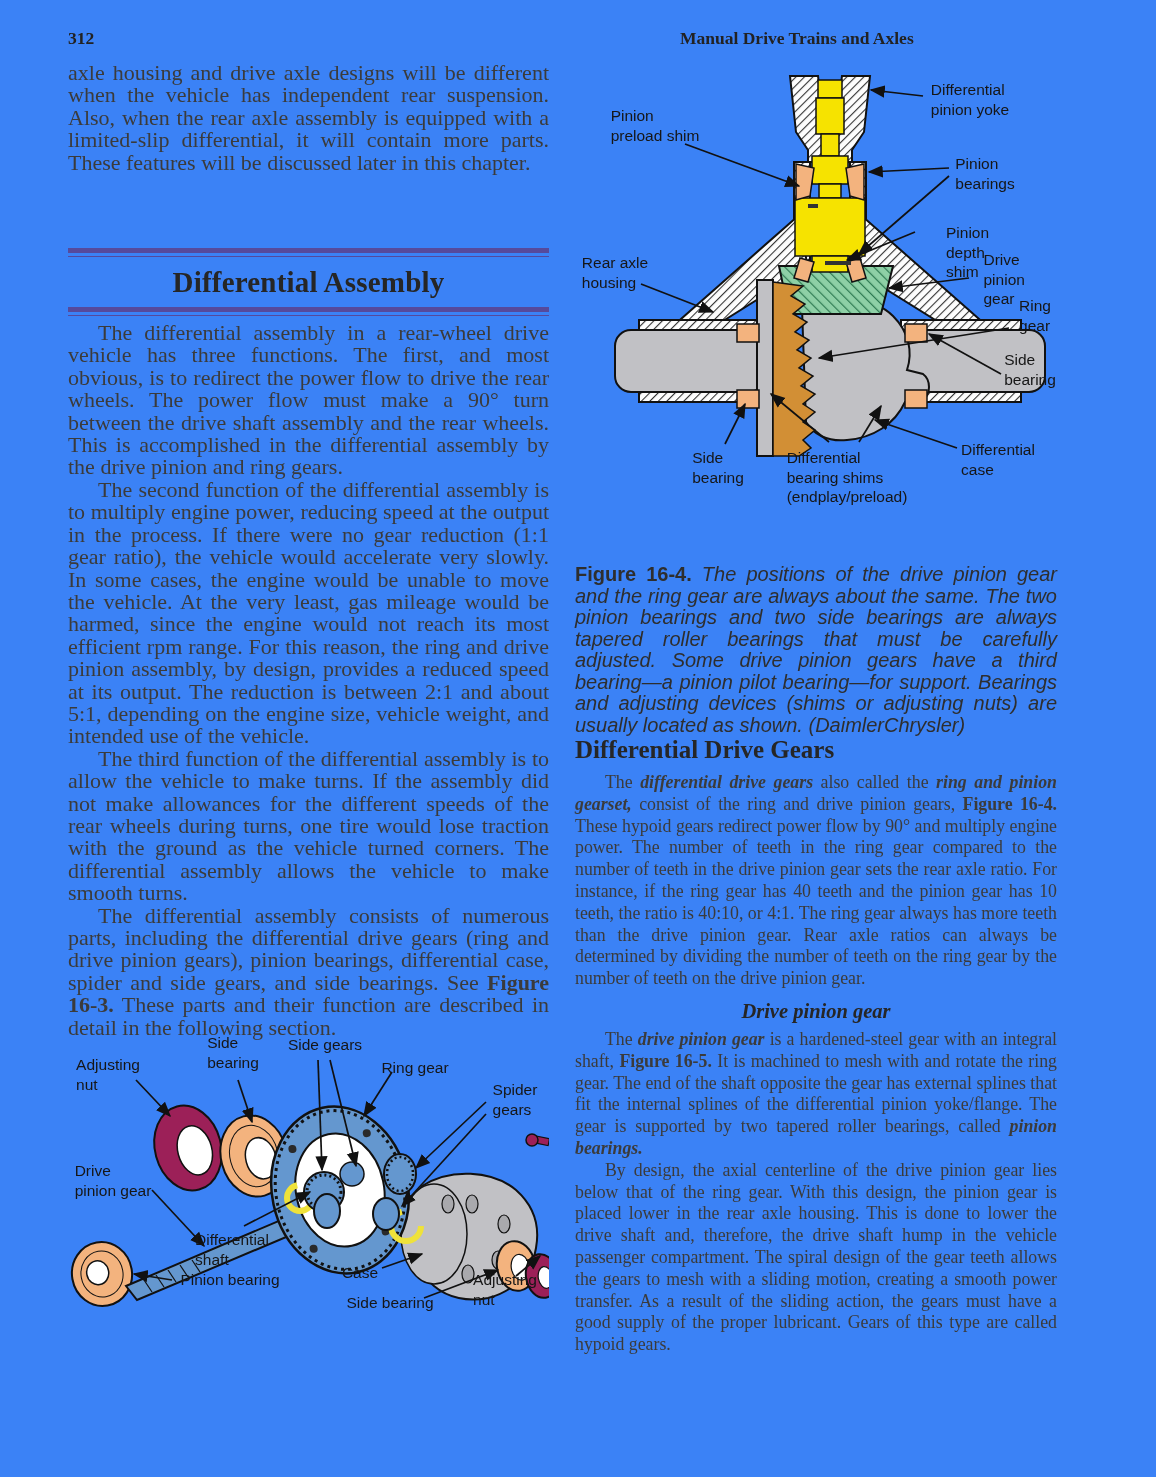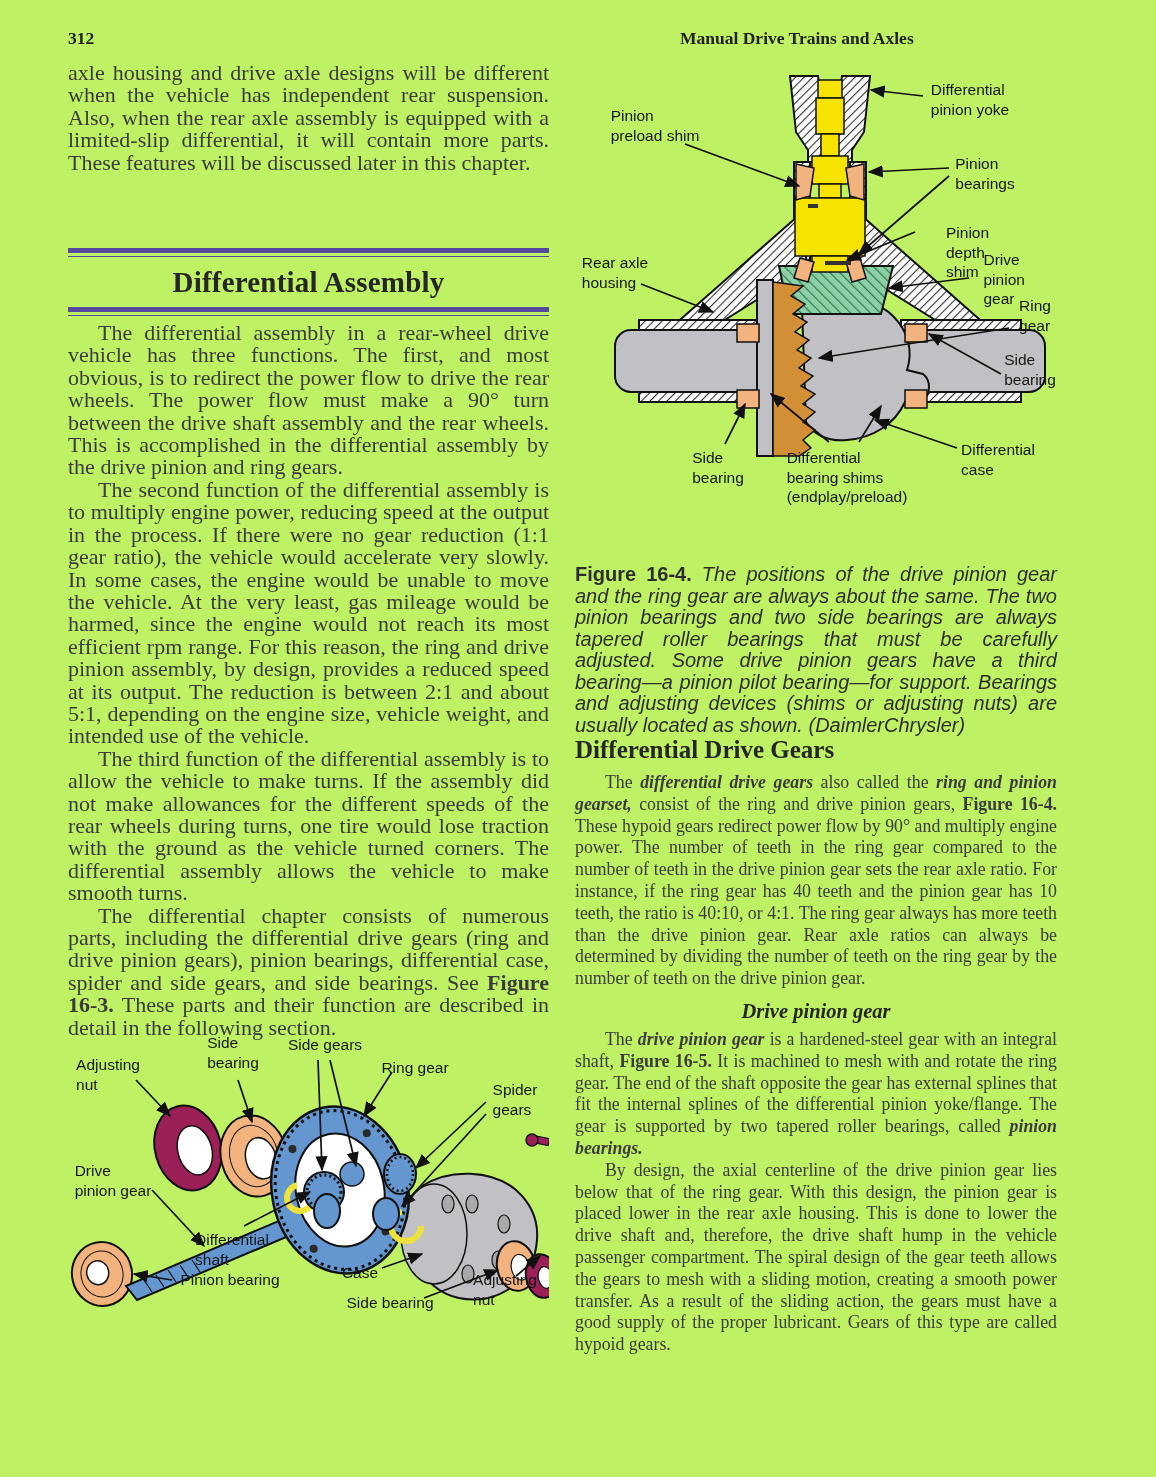--- a/index.html
+++ b/index.html
@@ -1,16 +1,16 @@
 <!DOCTYPE html>
 <html><head>
 <meta charset="utf-8">
 <style>
   html,body{margin:0;padding:0;background:#e8e8e8;}
-  .page{position:relative;width:1156px;height:1477px;background:#bef264;overflow:hidden;
+  .page{position:relative;width:1156px;height:1477px;background:#3b82f6;overflow:hidden;
         font-family:"Liberation Serif", serif;color:#3b3b3b;}
   .runhead{position:absolute;top:28px;font-weight:bold;font-size:17.5px;color:#222;
            font-family:"Liberation Serif", serif;}
   #pagenum{left:68px;}
   #booktitle{left:680px;width:400px;}
   .col{position:absolute;width:481px;}
   .para{font-size:22px;line-height:22.4px;text-align:justify;margin:0 0 0 0;}
   .indent{text-indent:30px;}
   .rcol .para{font-size:17.8px;line-height:21.8px;}
   .b{font-weight:bold;font-style:normal;}
@@ -47,21 +47,21 @@
       <div class="rule-thick"></div>
       <div class="rule-thin"></div>
       <h1>Differential Assembly</h1>
       <div class="rule-thick"></div>
       <div class="rule-thin"></div>
     </div>
 
     <p class="para indent">The differential assembly in a rear-wheel drive vehicle has three functions. The first, and most obvious, is to redirect the power flow to drive the rear wheels. The power flow must make a 90° turn between the drive shaft assembly and the rear wheels. This is accomplished in the differential assembly by the drive pinion and ring gears.</p>
     <p class="para indent">The second function of the differential assembly is to multiply engine power, reducing speed at the output in the process. If there were no gear reduction (1:1 gear ratio), the vehicle would accelerate very slowly. In some cases, the engine would be unable to move the vehicle. At the very least, gas mileage would be harmed, since the engine would not reach its most efficient rpm range. For this reason, the ring and drive pinion assembly, by design, provides a reduced speed at its output. The reduction is between 2:1 and about 5:1, depending on the engine size, vehicle weight, and intended use of the vehicle.</p>
     <p class="para indent">The third function of the differential assembly is to allow the vehicle to make turns. If the assembly did not make allowances for the different speeds of the rear wheels during turns, one tire would lose traction with the ground as the vehicle turned corners. The differential assembly allows the vehicle to make smooth turns.</p>
-    <p class="para indent"><span>The differential chapter consists of numerous parts, including the differential drive gears (ring and drive pinion gears), pinion bearings, differential case, spider and side gears, and side bearings. See </span><span class="b">Figure 16-3.</span><span> These parts and their function are described in detail in the following section.</span></p>
+    <p class="para indent"><span>The differential assembly consists of numerous parts, including the differential drive gears (ring and drive pinion gears), pinion bearings, differential case, spider and side gears, and side bearings. See </span><span class="b">Figure 16-3.</span><span> These parts and their function are described in detail in the following section.</span></p>
   </div>
 
   <div class="figure" style="left:68px;top:1028px;width:481px;height:312px;">
     <svg width="481" height="312" viewBox="0 0 481 312">
       <defs>
         <marker id="ah" viewBox="0 0 10 10" refX="9" refY="5" markerWidth="9" markerHeight="9" orient="auto-start-reverse">
           <path d="M0,1 L10,5 L0,9 Z" fill="#111"></path>
         </marker>
       </defs>
 

